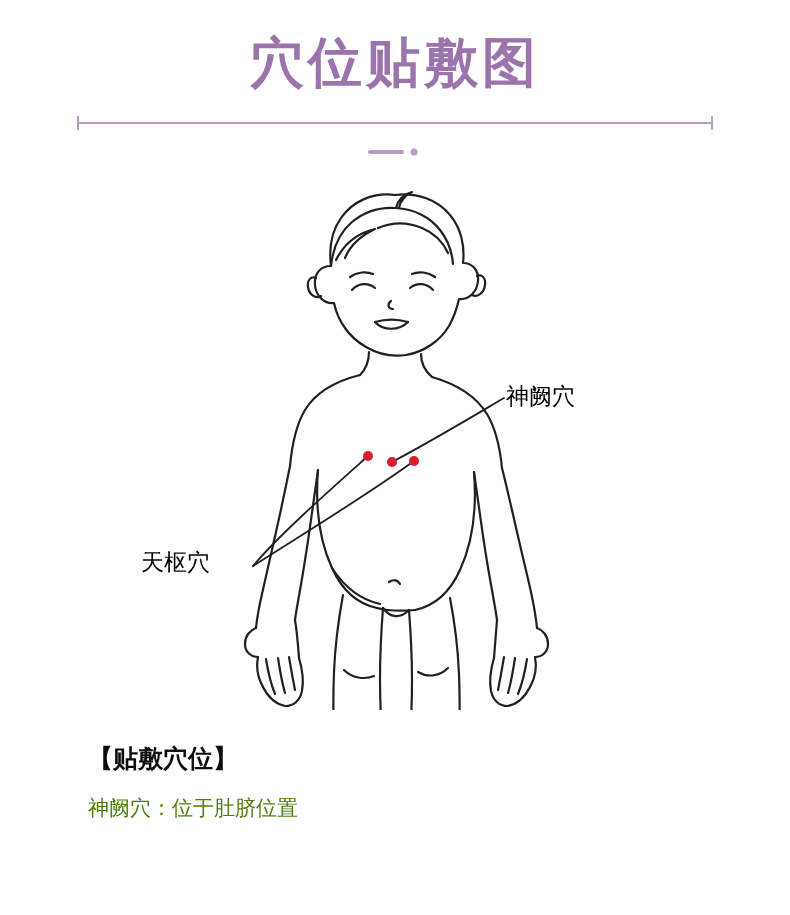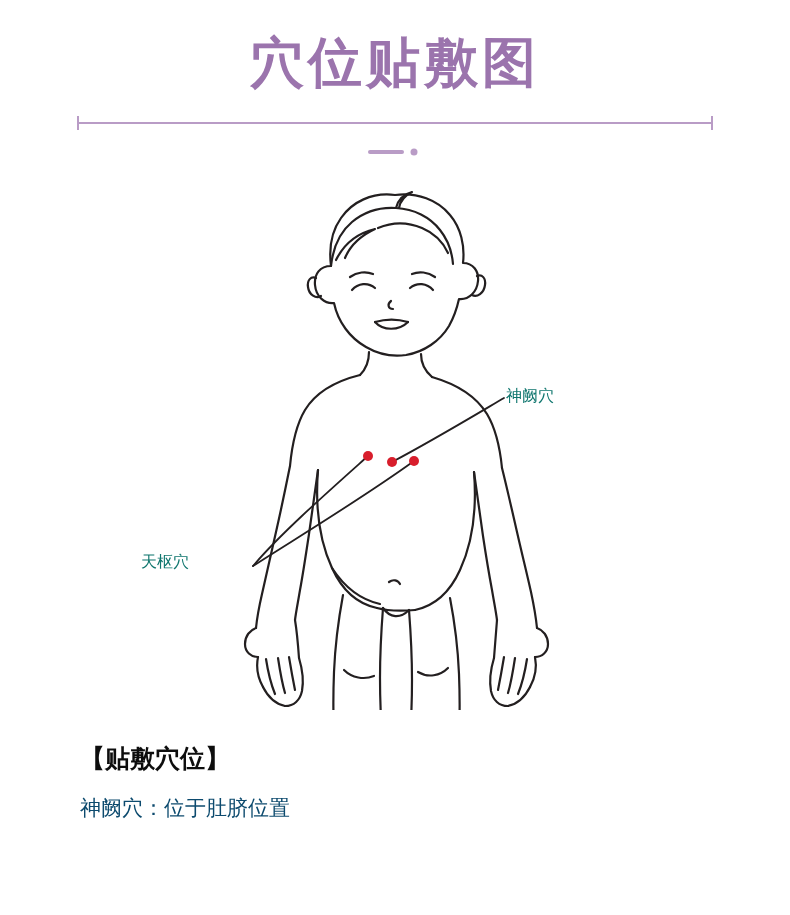--- a/index.html
+++ b/index.html
@@ -69,47 +69,47 @@
   .illustration {
     position: absolute;
     top: 170px;
     left: 0;
     width: 790px;
     height: 540px;
   }
   
   .fig-label {
     position: absolute;
-    font-size: 16px;
+    font-size: 23px;
     line-height: 28px;
-    color: #0f766e;
+    color: #000000;
     font-family: "DejaVu Sans", "Liberation Sans", sans-serif;
     white-space: nowrap;
   }
   .label-shenque { top: 382px; left: 506px; }
   .label-tianshu { top: 548px; left: 141px; }
   
   .notes {
     position: absolute;
     top: 742px;
-    left: 80px;
+    left: 88px;
     width: 640px;
   }
   .notes-heading {
     font-size: 25px;
     line-height: 34px;
     font-weight: 700;
     color: #0d0d0d;
     font-family: "DejaVu Sans", "Liberation Sans", sans-serif;
     margin-bottom: 14px;
   }
   .notes-line {
     font-size: 21px;
     line-height: 36px;
-    color: #0c4a6e;
+    color: #4d7c0f;
     font-family: Liberation Serif, serif;
     white-space: nowrap;
   }
   .notes-line.indent { padding-left: 0; }
 </style>
 </head>
 <body>
 
 <div class="page">
 

